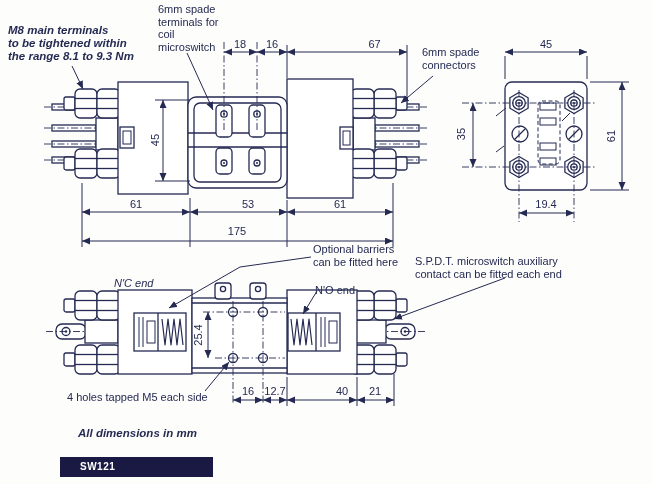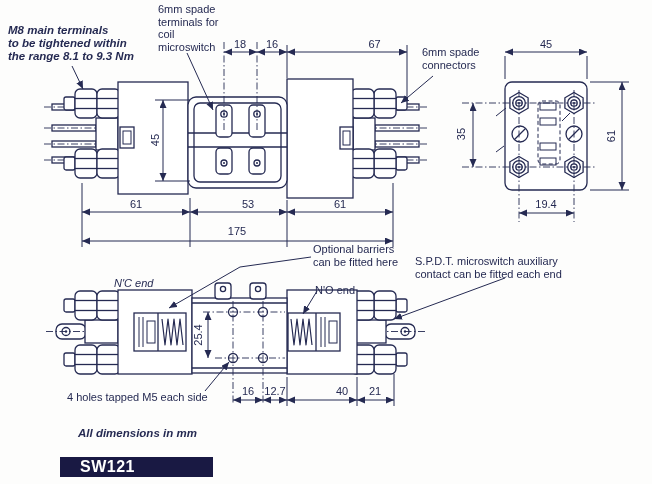--- a/index.html
+++ b/index.html
@@ -6,21 +6,21 @@
   .stage{position:relative;width:652px;height:484px;background:var(--background,#ffffff);
          font-family:"Liberation Sans",sans-serif;color:var(--ink,#252a52);overflow:hidden;}
   .stage svg{position:absolute;left:0;top:0;}
   .note{position:absolute;font-size:11px;line-height:12.5px;white-space:nowrap;}
   .note span{display:block;}
   .note.bold{font-weight:bold;font-size:11.5px;line-height:13px;font-style:italic;}
   .dimlabel{position:absolute;font-size:11px;transform:translate(-50%,-50%);white-space:nowrap;}
   .dimlabel.rot{transform:translate(-50%,-50%) rotate(-90deg);}
   .footer{position:absolute;left:60px;top:457px;width:153px;height:20px;
           background:var(--footer-bar,#191943);color:var(--footer-text,#ffffff);
-          font-weight:bold;font-size:16px;line-height:20px;padding-left:20px;
+          font-weight:bold;font-size:10px;line-height:20px;padding-left:20px;
           box-sizing:border-box;letter-spacing:.5px;}
   .ln{stroke:var(--ink,#252a52);fill:none;stroke-width:1.3;}
   .fw{stroke:var(--ink,#252a52);fill:#ffffff;stroke-width:1.3;}
   .dl{stroke:var(--ink,#252a52);fill:none;stroke-width:1;}
   .cl{stroke:var(--ink,#252a52);fill:none;stroke-width:.9;stroke-dasharray:7 2.5 1.5 2.5;}
   .ds{stroke:var(--ink,#252a52);fill:none;stroke-width:1;stroke-dasharray:4 2.5;}
   .sp{stroke:var(--ink,#252a52);fill:none;stroke-width:1.2;stroke-linejoin:round;}
   .dot{fill:var(--ink,#252a52);stroke:none;}
 </style>
 </head>

